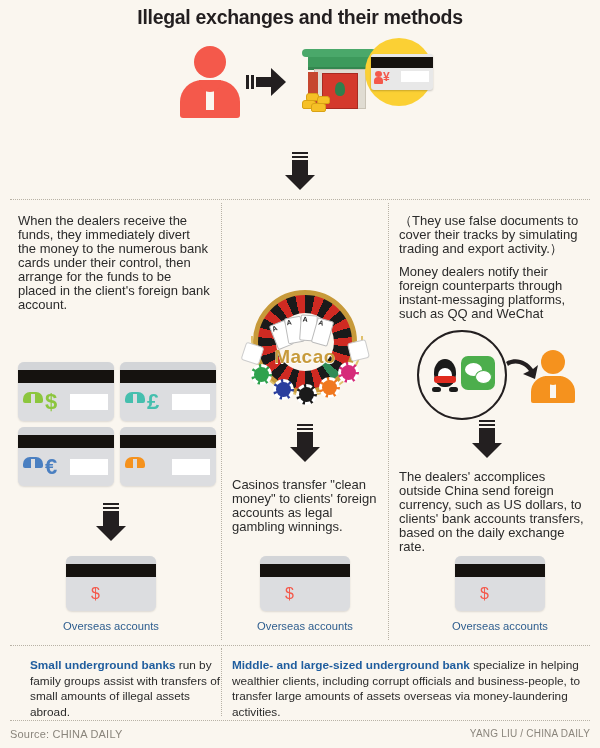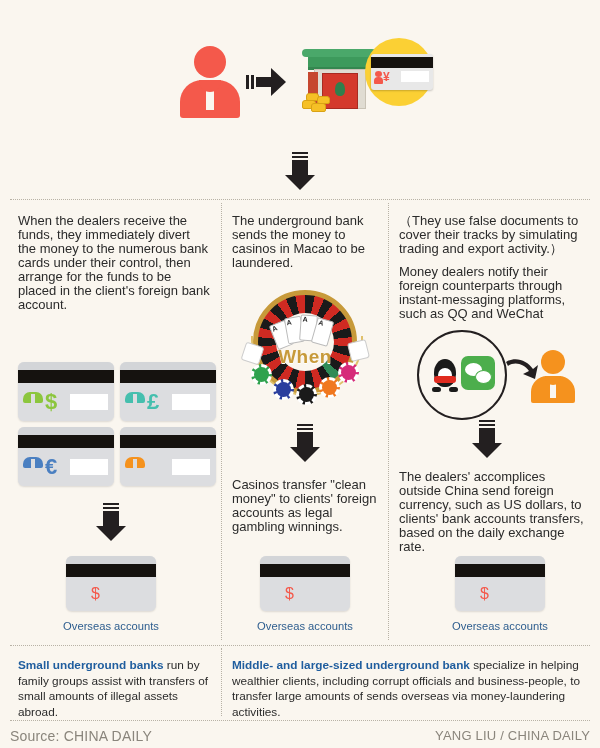--- a/index.html
+++ b/index.html
@@ -475,38 +475,39 @@
     font-size: 11.8px;
     line-height: 15.6px;
     color: #2b2b2b;
   }
   .summary b { color: #1f5d9e; }
 
   
   .footer-left {
     position: absolute;
     left: 10px; top: 728px;
-    font-size: 14px;
+    font-size: 11px;
     color: #8a857c;
     letter-spacing: 0.2px;
   }
   .footer-right {
     position: absolute;
     right: 10px; top: 728px;
-    font-size: 13px;
+    font-size: 10px;
     color: #8a857c;
     letter-spacing: 0.2px;
     text-align: center;
   }
 </style>
 </head>
 <body>
 
 <div class="page">
 
+  <div class="title">Illegal exchanges and their methods</div>
 
   <div class="hero">
     <div class="hero-row">
 
       <div class="person" style="width:60px;height:72px;">
         <div class="head" style="width:32px;height:32px;background:#f4594b;"></div>
         <div class="body" style="width:60px;height:38px;background:#f4594b;border-radius:22px 22px 3px 3px;position:relative;">
           <div style="position:absolute;left:26px;top:0;width:8px;height:30px;background:#faf6ef;"></div>
           <div style="position:absolute;left:19px;top:0;width:22px;height:12px;background:#f4594b;border-radius:0 0 12px 12px;"></div>
         </div>
@@ -637,34 +638,31 @@
       <span class="pic" style="width:20px;height:22px;position:relative;flex:none;">
         <span class="h" style="background:#f4594b;"></span>
         <span class="b" style="background:#f4594b;display:block;position:relative;"></span>
       </span>
       <span class="cur" style="color:#f4594b;">$</span>
       <span class="blank"></span>
     </div>
   </div>
   <div class="acct-label" style="left:41px;top:620px;">Overseas accounts</div>
 
-  <div class="col-text" style="left:232px;top:214px;width:150px;">
-    <p>The underground bank sends the money to casinos in Macao to be laundered.</p>
-  </div>
 
   <div class="casino" style="left:239px;top:288px;">
     <div class="wheel"></div>
     <div class="cards-fan">
       <div class="fcard" style="left:0;top:8px;transform:rotate(-22deg);">A</div>
       <div class="fcard" style="left:13px;top:3px;transform:rotate(-10deg);">A</div>
       <div class="fcard" style="left:27px;top:1px;transform:rotate(4deg);">A</div>
       <div class="fcard" style="left:41px;top:5px;transform:rotate(16deg);">A</div>
     </div>
     <div class="necklace"></div>
-    <div class="macao-label">When</div>
+    <div class="macao-label">Macao</div>
     <div class="die" style="left:4px;top:56px;"></div>
     <div class="die" style="left:110px;top:53px;transform:rotate(-14deg);"></div>
     <div class="chip" style="left:12px;top:76px;background:#2fa24e;"></div>
     <div class="chip" style="left:34px;top:91px;background:#2b3f9e;"></div>
     <div class="chip" style="left:57px;top:96px;background:#1a1a1a;"></div>
     <div class="chip" style="left:80px;top:89px;background:#f07820;"></div>
     <div class="chip" style="left:99px;top:74px;background:#d62b7a;"></div>
   </div>
 
   <div class="arrow-down" style="left:290px;top:424px;">
@@ -753,26 +751,26 @@
       <span class="cur" style="color:#f4594b;">$</span>
       <span class="blank"></span>
     </div>
   </div>
   <div class="acct-label" style="left:430px;top:620px;">Overseas accounts</div>
 
   <div class="hdotted" style="top:645px;"></div>
 
   <div class="vdotted" style="left:221px;top:648px;height:68px;"></div>
 
-  <div class="summary" style="left:18px;top:658px;width:192px;">
+  <div class="summary" style="left:30px;top:658px;width:192px;">
     <b>Small underground banks</b><span> run by family groups assist with transfers of small amounts of illegal assets abroad.</span>
   </div>
 
   <div class="summary" style="left:232px;top:658px;width:358px;">
-    <b>Middle- and large-sized underground bank</b><span> specialize in helping wealthier clients, including corrupt officials and business-people, to transfer large amounts of sends overseas via money-laundering activities.</span>
+    <b>Middle- and large-sized underground bank</b><span> specialize in helping wealthier clients, including corrupt officials and business-people, to transfer large amounts of assets overseas via money-laundering activities.</span>
   </div>
 
   <div class="hdotted" style="top:720px;"></div>
 
   <div class="footer-left">Source: CHINA DAILY</div>
   <div class="footer-right">YANG LIU / CHINA DAILY</div>
 
 </div>
 
 </body></html>

